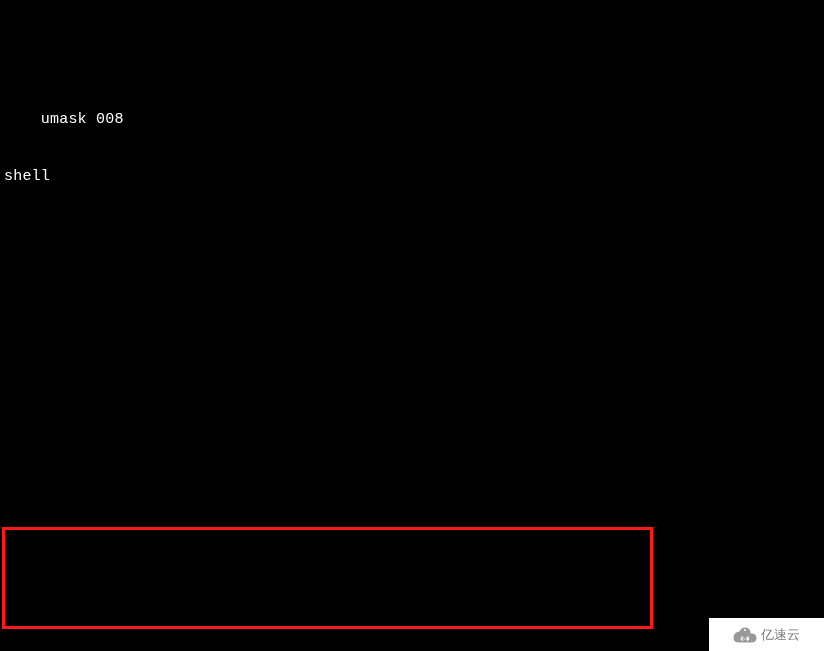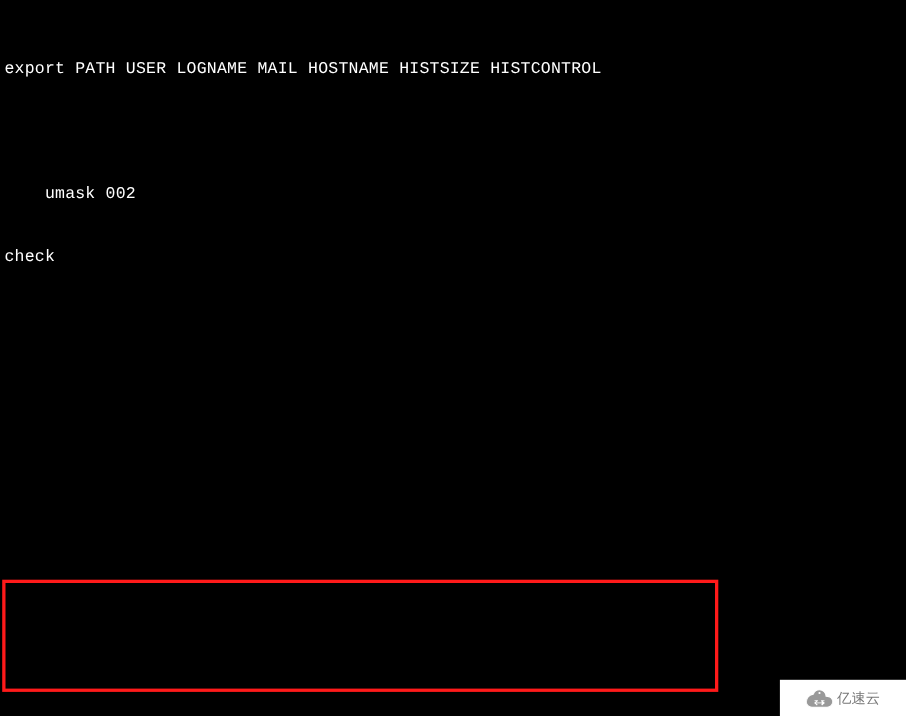--- a/index.html
+++ b/index.html
@@ -56,24 +56,23 @@
     }
     .watermark-text {
       color: #777;
       font-weight: 500;
     }
   </style>
 </head>
 <body>
 
 <div class="terminal">
-  <div class="line">export PATH USER LOGNAME MAIL HOSTNAME HISTSIZE HISTCONTROL</div>
   <div class="line"></div>
-  <div class="line">    umask 002</div>
-  <div class="line">check</div>
+  <div class="line">    umask 008</div>
+  <div class="line">shell</div>
   
   
   
   
   
   
   
   
   
   

